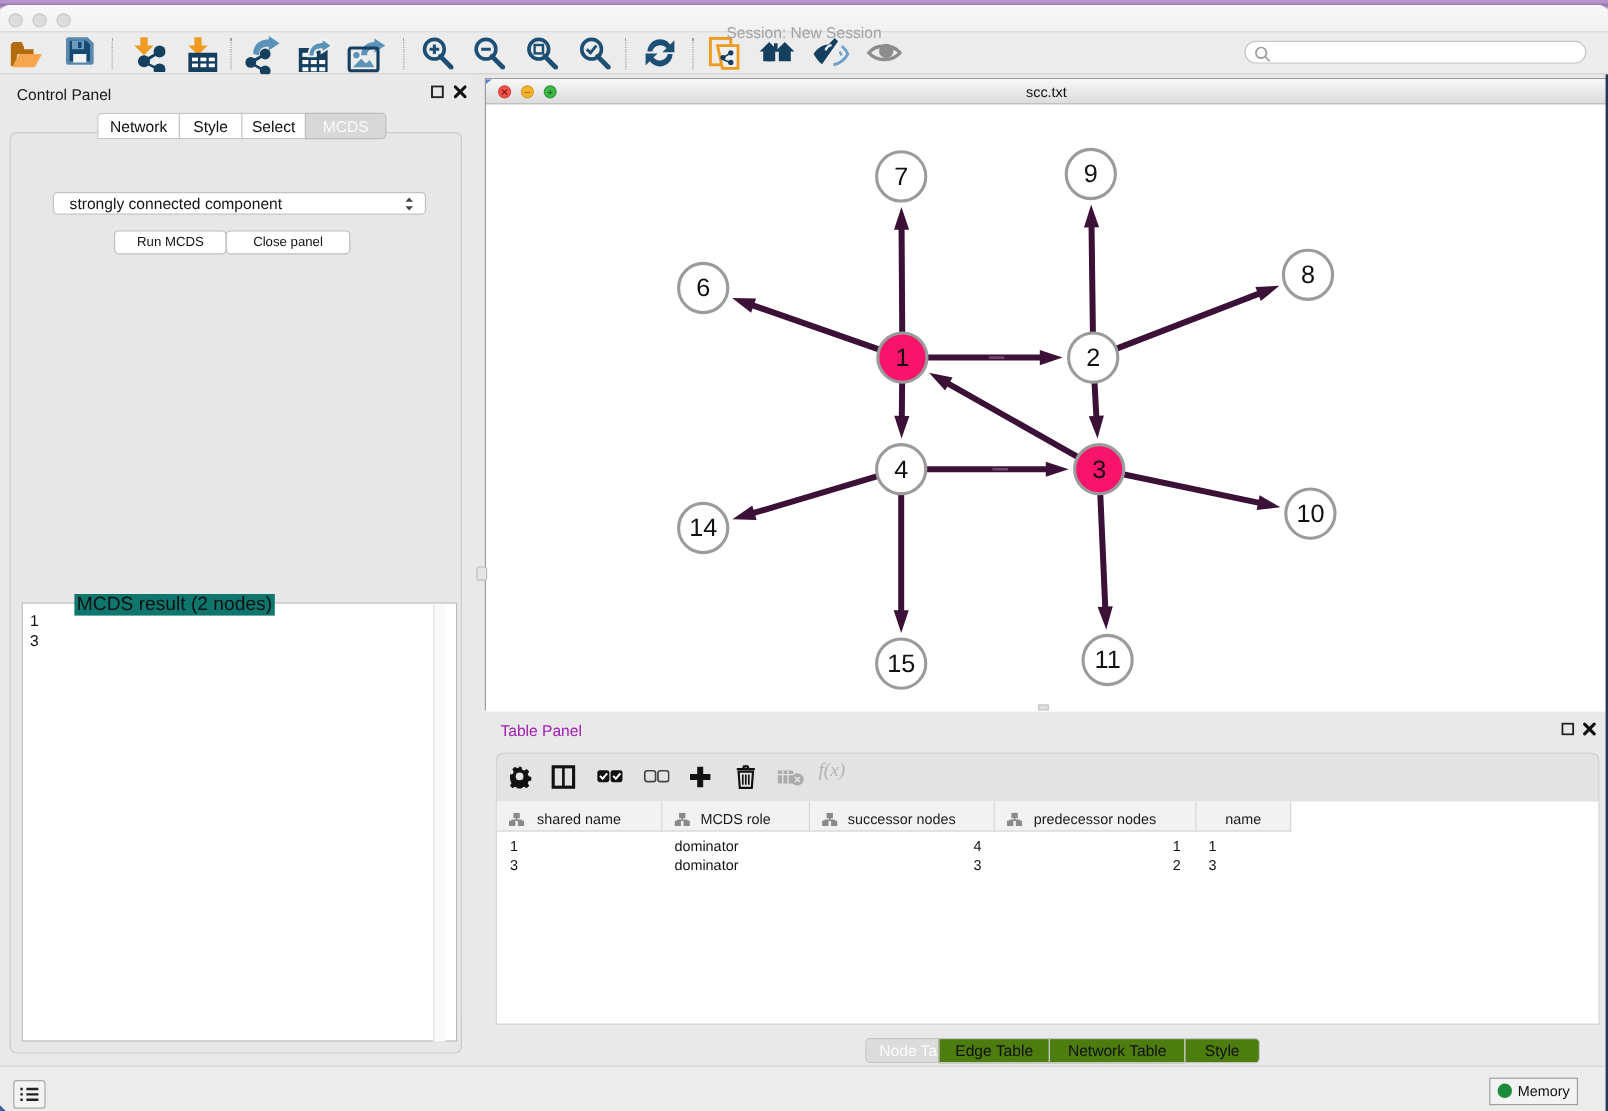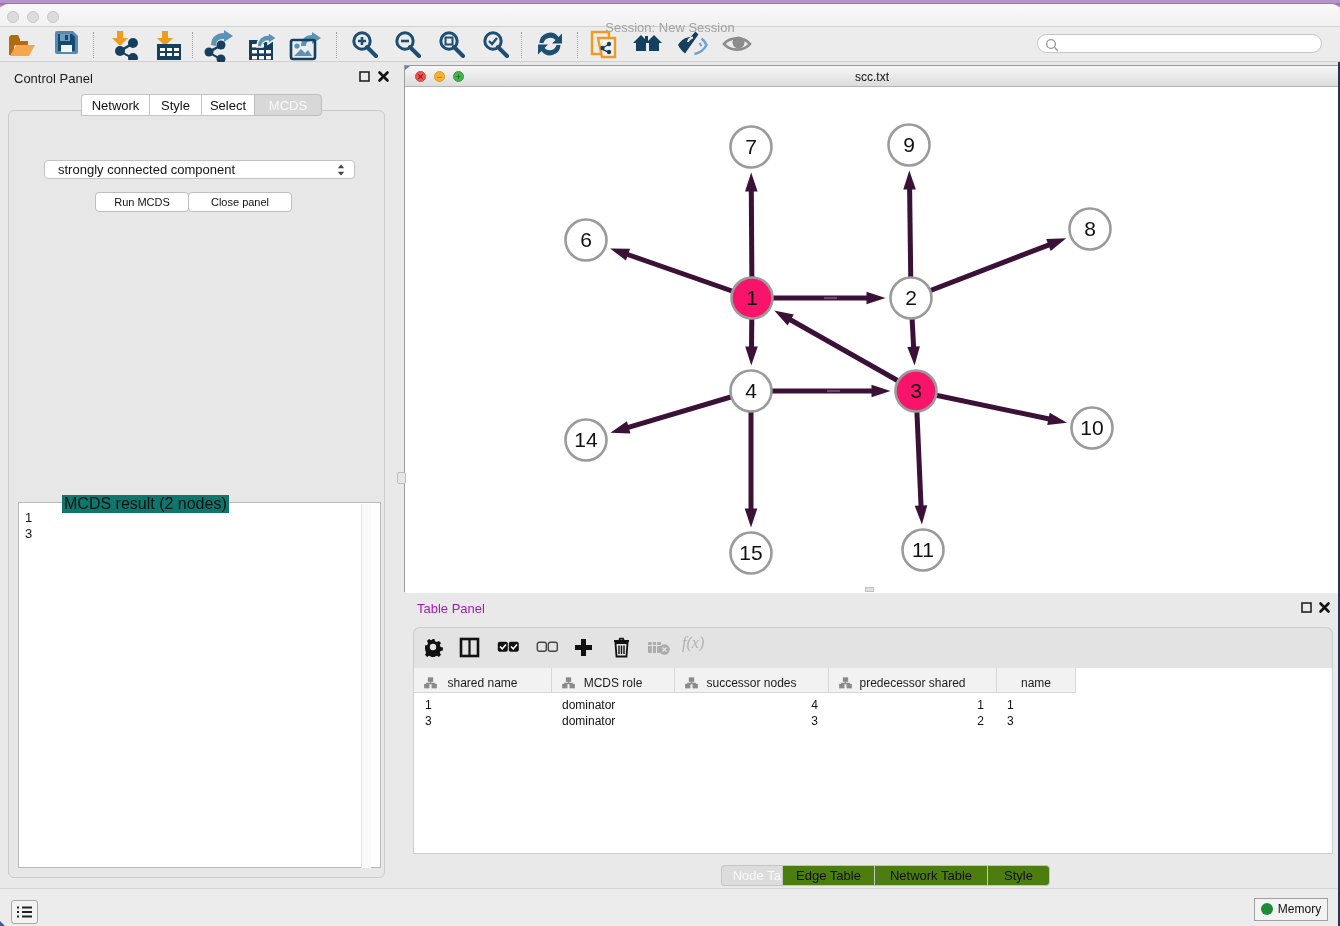--- a/index.html
+++ b/index.html
@@ -74,21 +74,21 @@
 .trow { position:absolute; font-size:12px; color:#111; }
 
 .btab { position:absolute; top:270px; height:21px; line-height:20px; font-size:13px;
   background:#4d7c0f; border:1px solid #c4c4c4; border-right:none; text-align:center; color:#111; }
 
 
 #statusbar { position:absolute; left:0; top:888px; width:1340px; height:38px;
   background:#ececec; border-top:1px solid #d4d4d4; }
 #listbtn { position:absolute; left:11px; top:11px; width:27px; height:24px; background:#f3f3f3;
   border:1px solid #a9a9a9; border-radius:3px; }
-#membtn { position:absolute; right:12px; top:9px; width:74px; height:23px; background:#f3f3f3;
+#membtn { position:absolute; right:25px; top:9px; width:74px; height:23px; background:#f3f3f3;
   border:1px solid #a0a0a0; font-size:12px; color:#111; text-align:center; line-height:21px; }
 #rightstrip { position:absolute; right:0; top:62px; width:2px; height:864px; background:#253652; }
 </style>
 </head>
 <body>
 <div id="app">
   <div id="desktop">
       <div class="dk"></div>
     </div>
   <div id="titlebar">
@@ -375,21 +375,21 @@
         <path d="M0 4.5 h13 M4.3 1 v11 M8.6 1 v11" stroke="#e4e4e4" stroke-width="1.1"></path>
         <path d="M14.5 6.5 l4 4 M18.5 6.5 l-4 4" stroke="#e4e4e4" stroke-width="1.4"></path>
       </svg>
       <div style="position:absolute;left:268px;top:6px;font-family:'Liberation Serif',serif;font-style:italic;font-size:16px;color:#b2b2b2;">f(x)</div>
     </div>
     <div id="ttable">
       <div id="thead">
         <div class="th" style="left:0;width:138px;">shared name</div>
         <div class="th" style="left:138px;width:123px;">MCDS role</div>
         <div class="th" style="left:261px;width:154px;">successor nodes</div>
-        <div class="th" style="left:415px;width:168px;">predecessor shared</div>
+        <div class="th" style="left:415px;width:168px;">predecessor nodes</div>
         <div class="th" style="left:583px;width:79px;">name</div>
       </div>
       <svg style="position:absolute;left:10px;top:9px" width="13" height="12" viewBox="0 0 13 12">
         <g fill="none" stroke="#8a8a8a" stroke-width="1.3">
           <rect x="4.5" y="1" width="4" height="3.2" fill="#8a8a8a"></rect>
           <rect x="0.8" y="7.5" width="4" height="3.2" fill="#8a8a8a"></rect>
           <rect x="8.2" y="7.5" width="4" height="3.2" fill="#8a8a8a"></rect>
           <path d="M6.5 4.5 v2 M2.8 7.5 v-1 h7.4 v1"></path>
         </g>
       </svg>

